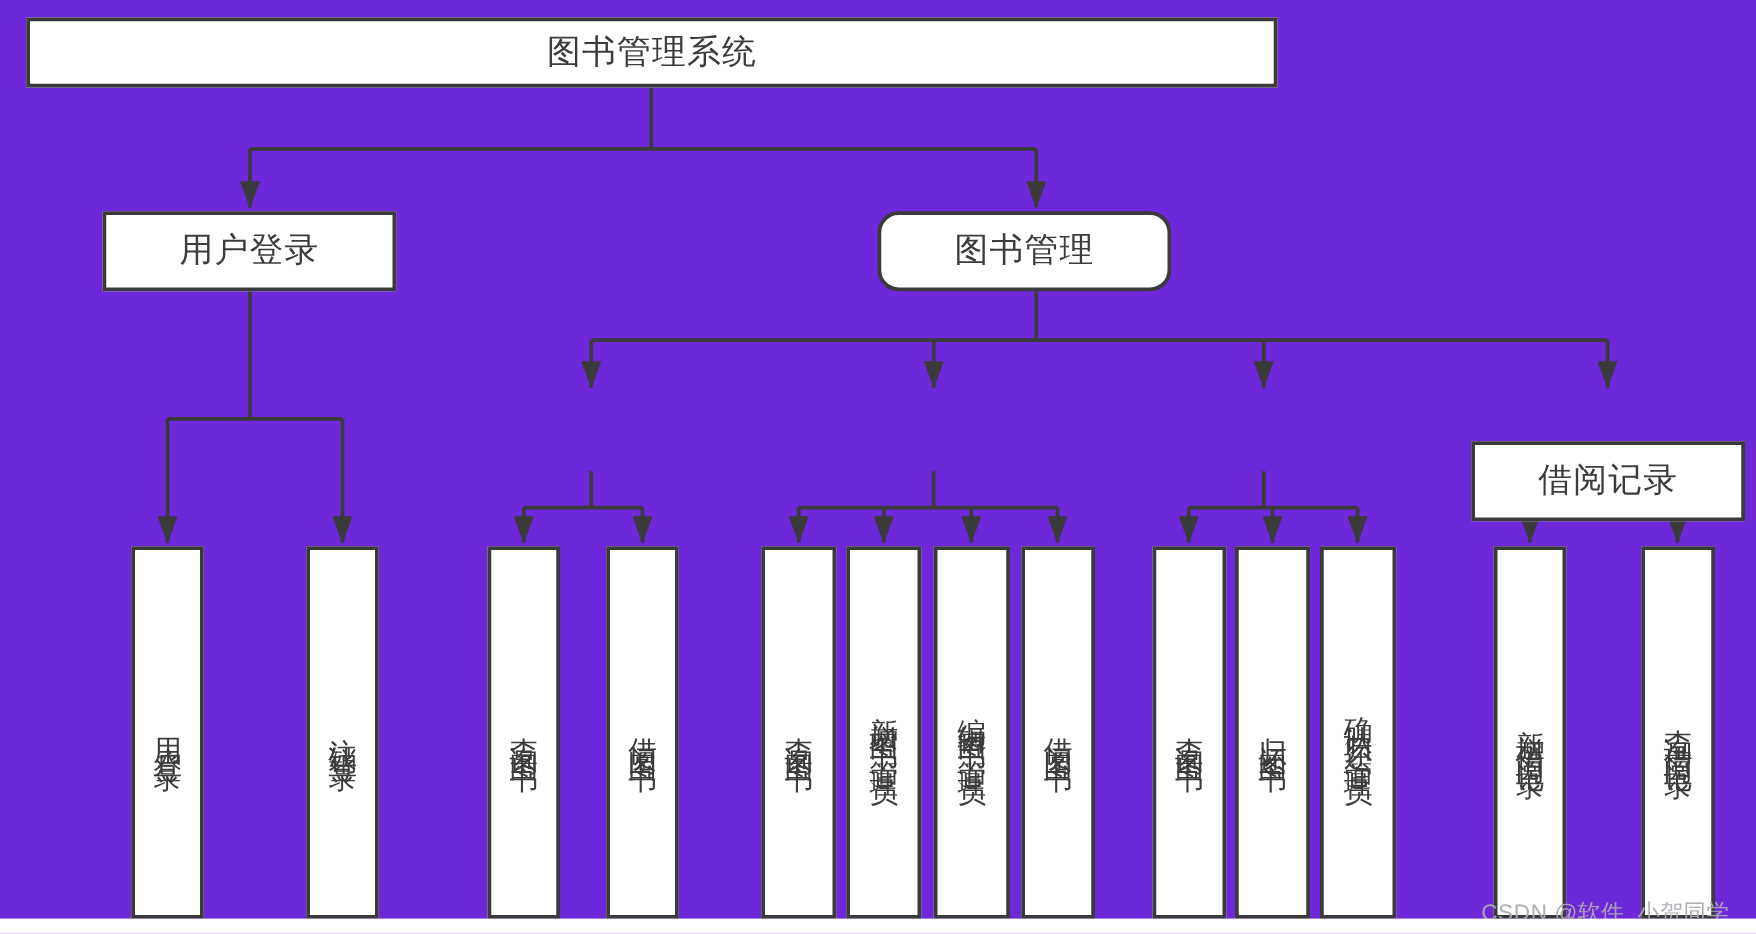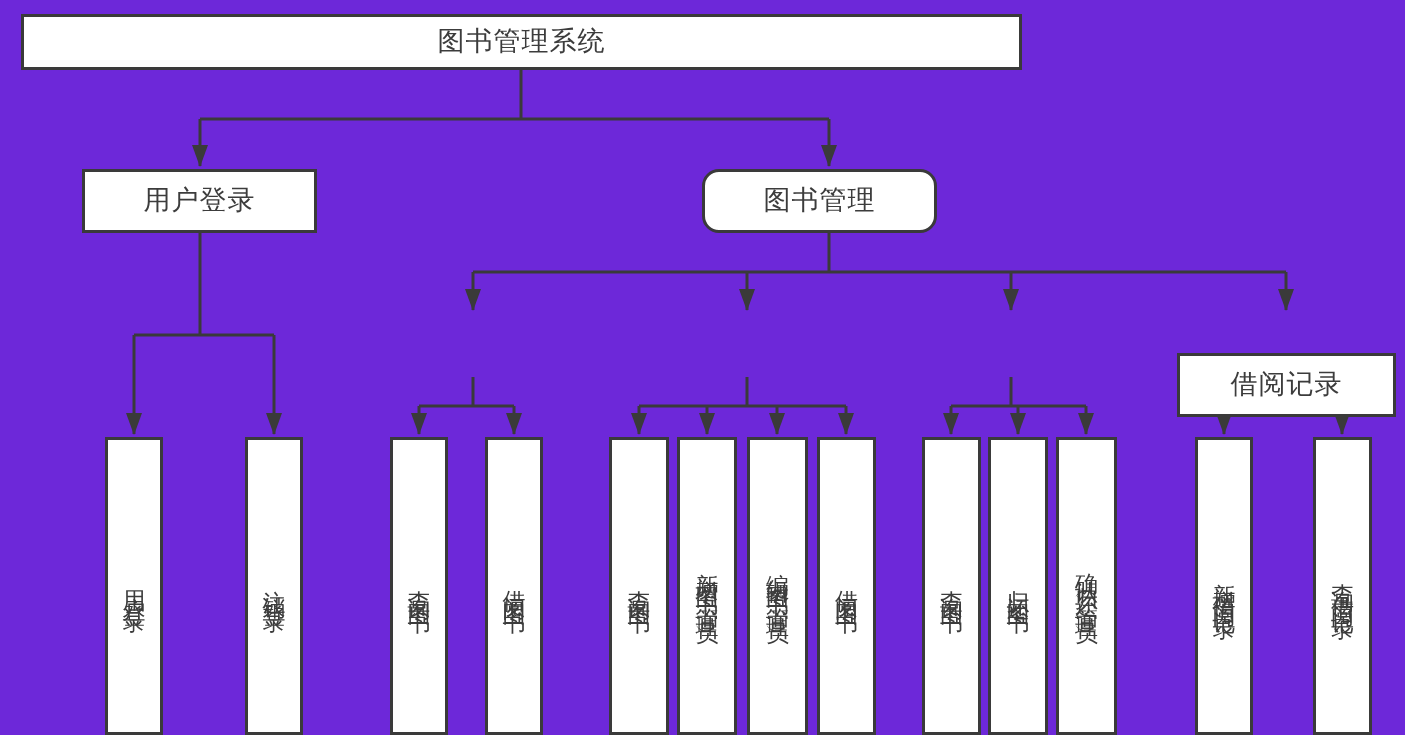--- a/index.html
+++ b/index.html
@@ -144,14 +144,15 @@
   <div id="n-c3" class="node v leaf">编辑图书（管理员）</div>
   <div id="n-c4" class="node v leaf">借阅图书</div>
 
   <div id="n-d1" class="node v leaf">查询图书</div>
   <div id="n-d2" class="node v leaf">归还图书</div>
   <div id="n-d3" class="node v leaf">确认归还（管理员）</div>
 
   <div id="n-e1" class="node v leaf">新增借阅记录</div>
   <div id="n-e2" class="node v leaf">查询借阅记录</div>
 
+  <div class="watermark">CSDN @软件_小贺同学</div>
 
 </div>
 
 </body></html>

